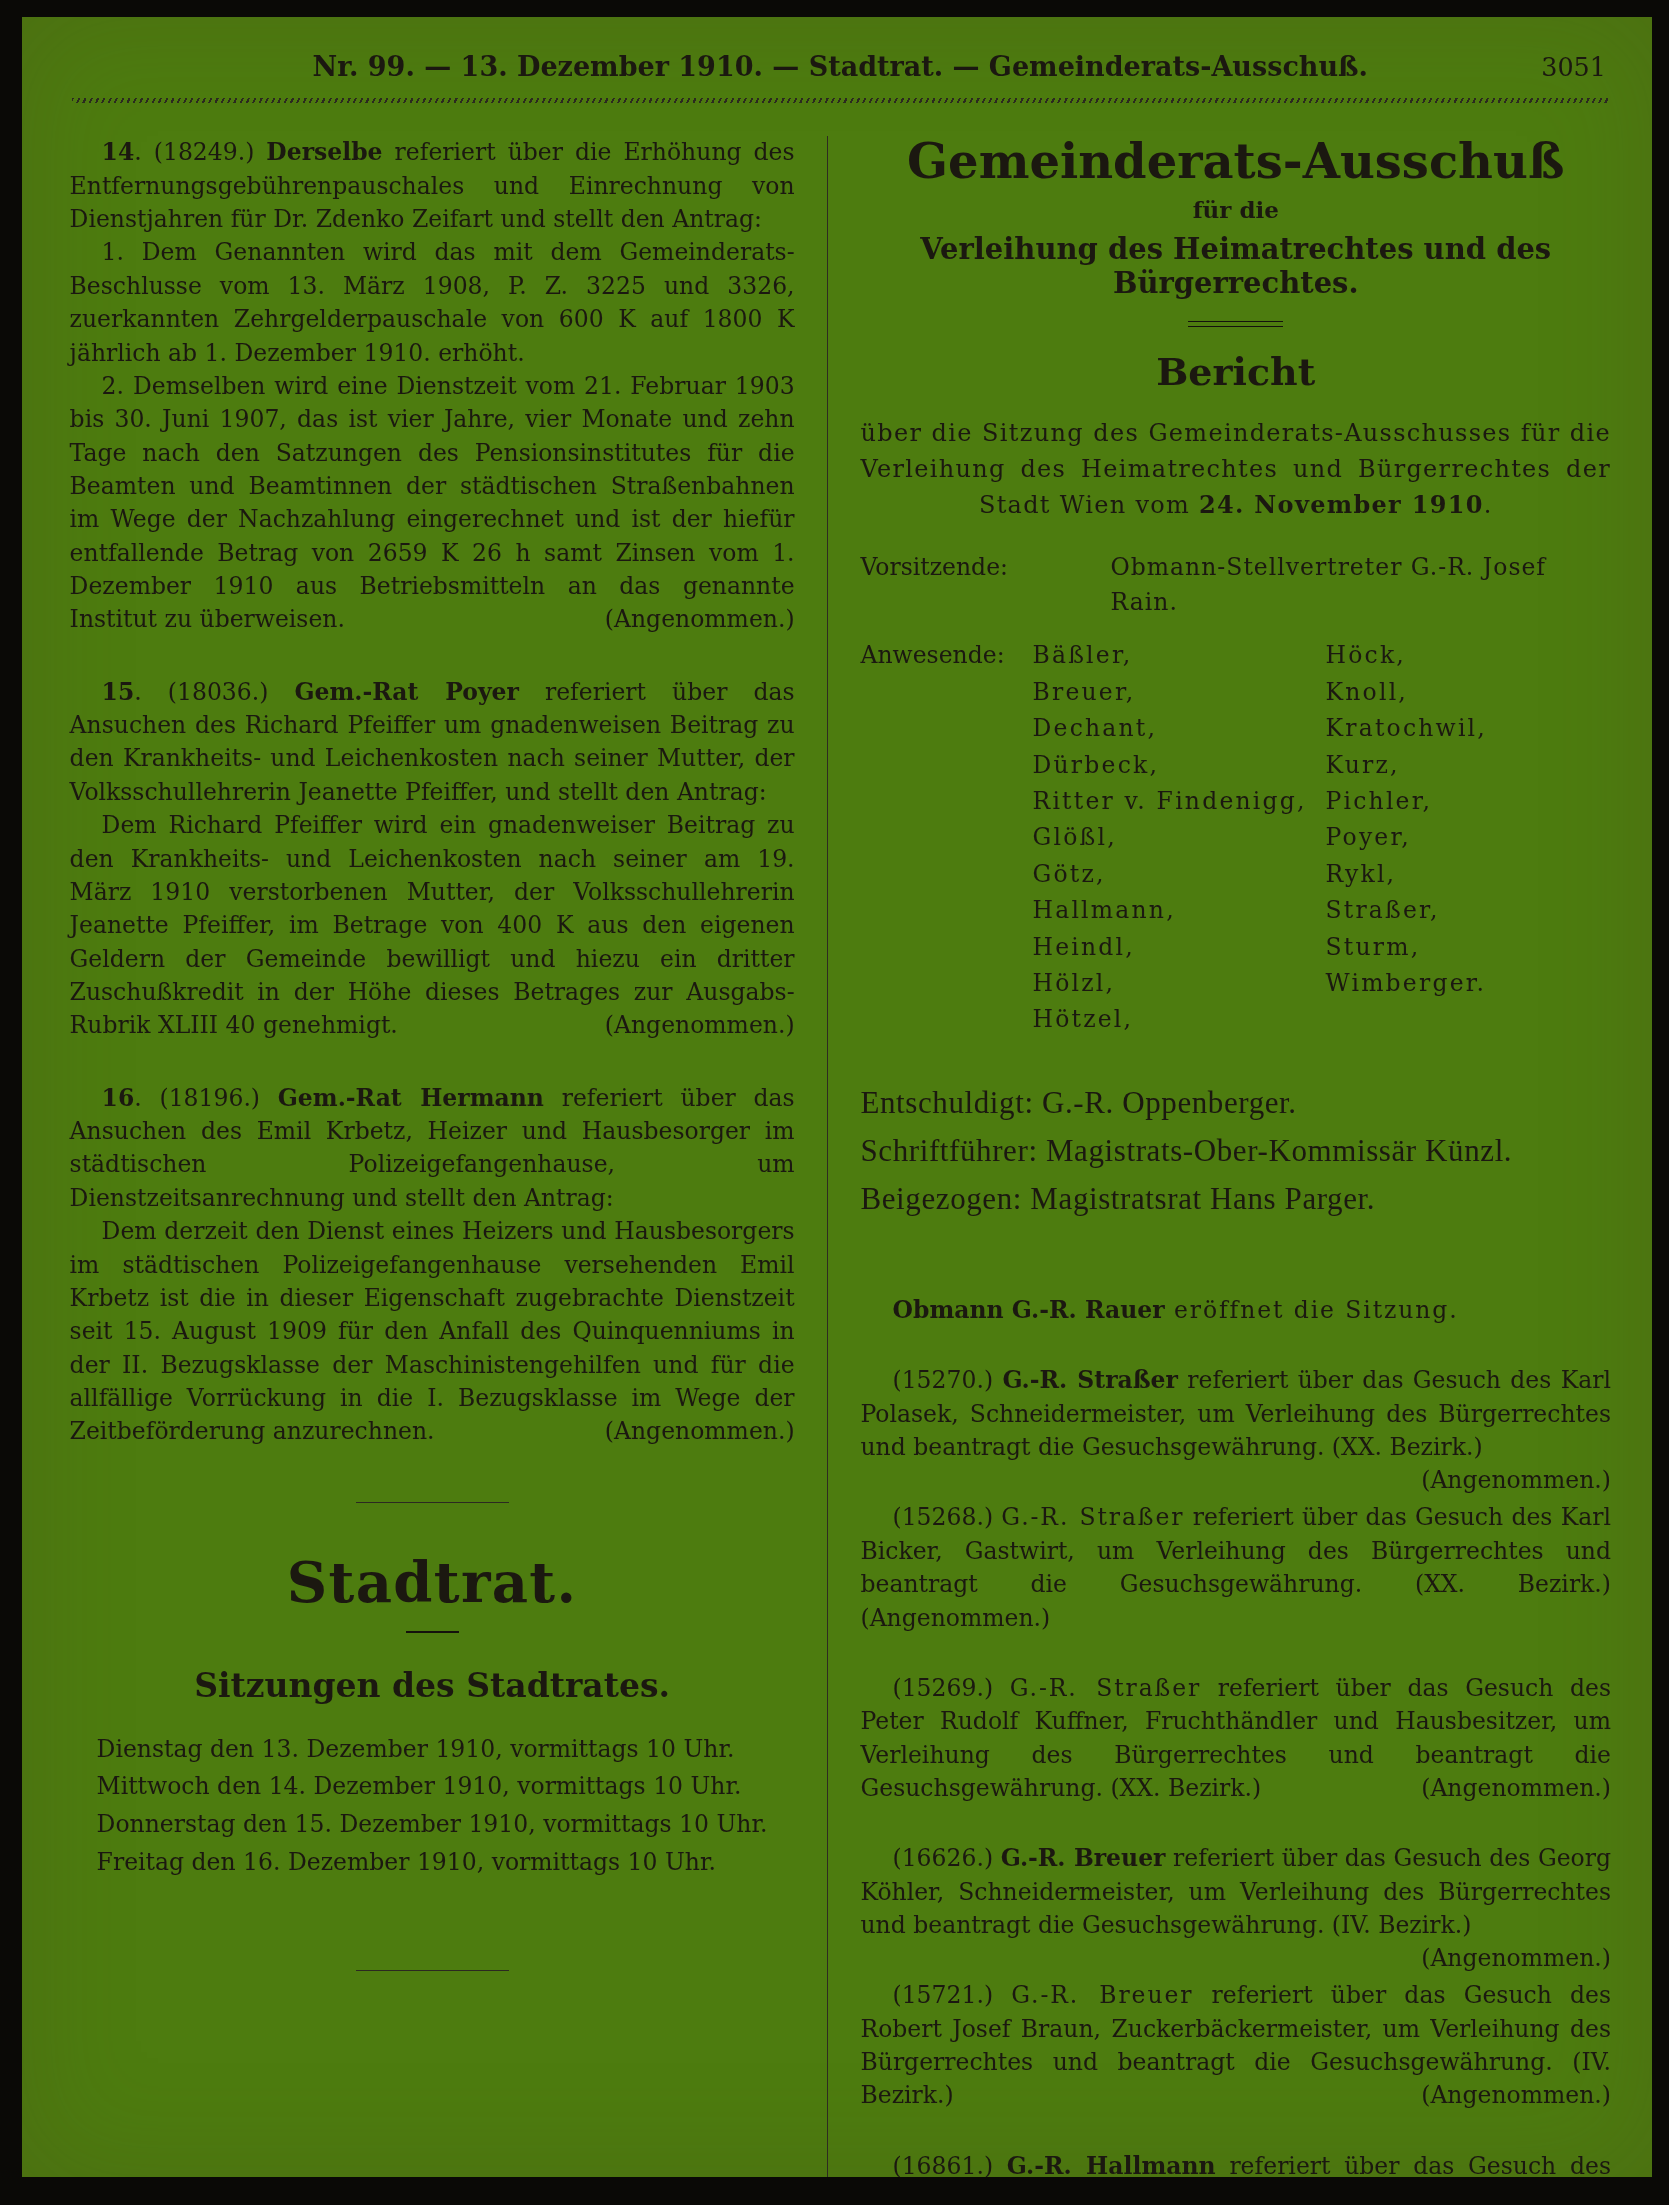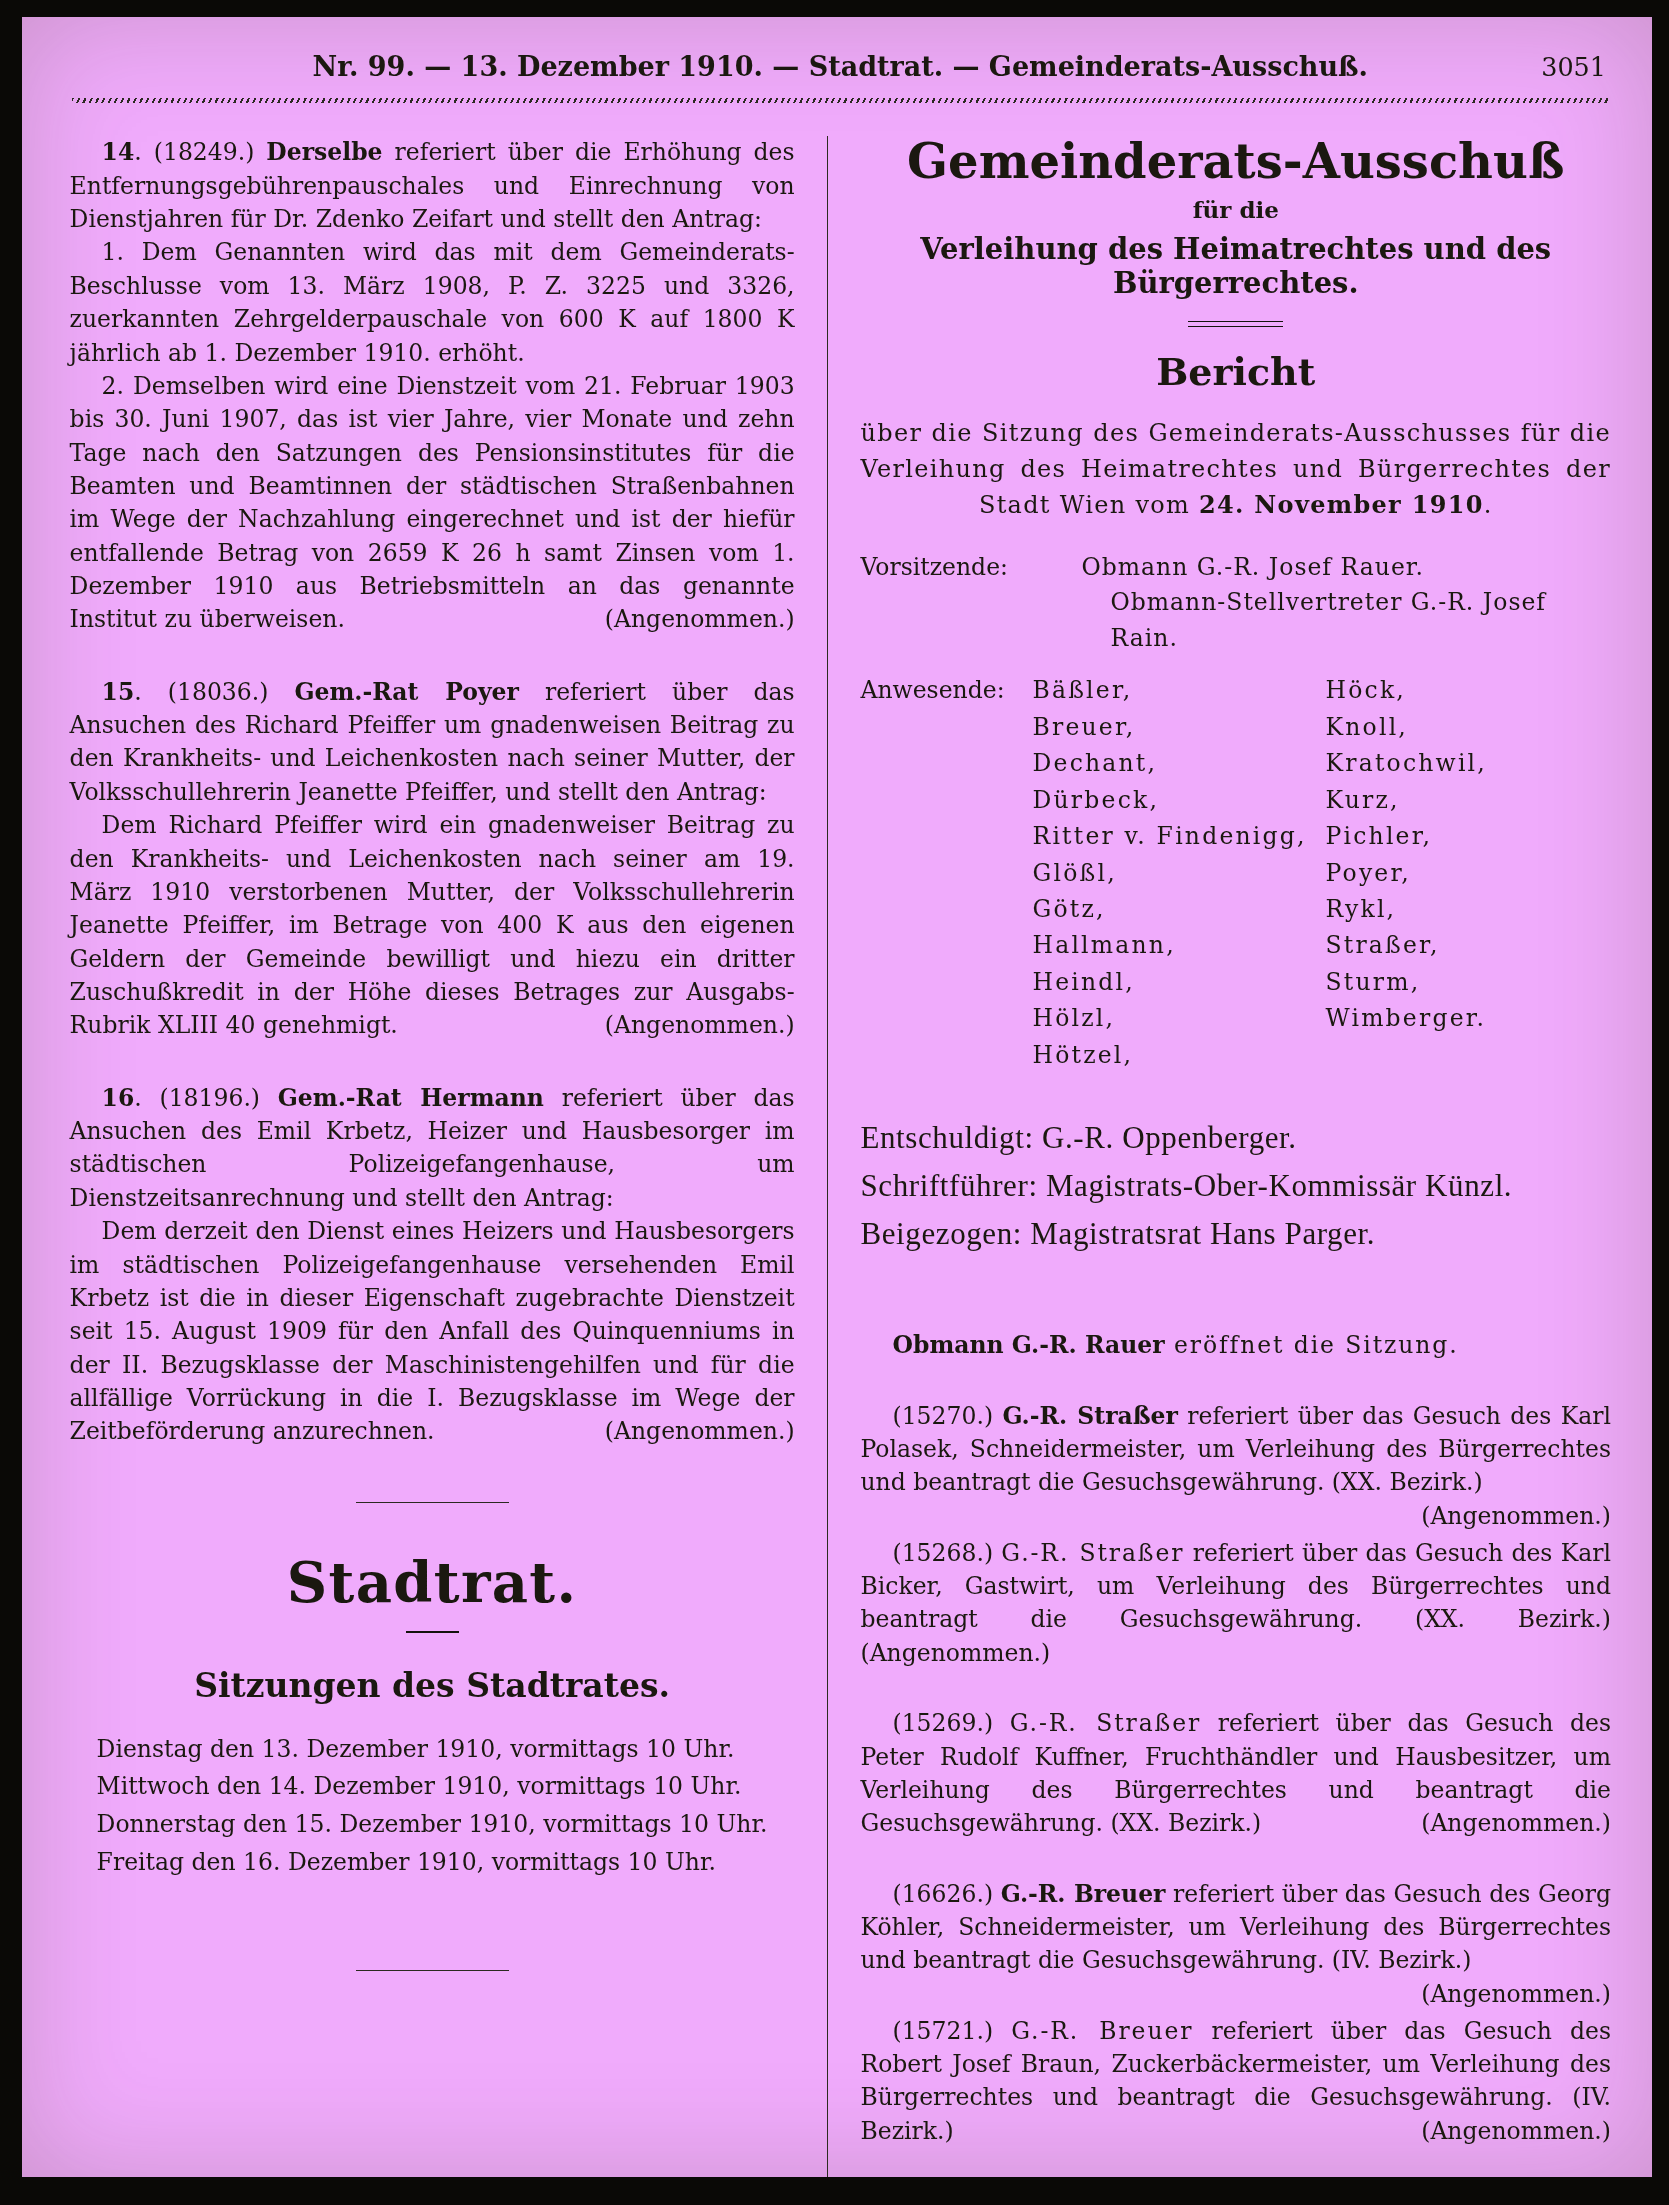--- a/index.html
+++ b/index.html
@@ -1,21 +1,21 @@
 <!DOCTYPE html>
 <html style="font-size:10.2px"><head>
 <meta charset="utf-8">
 <style>
   * { box-sizing: border-box; margin: 0; padding: 0; }
   html, body { background: #0a0906; }
   body { font-family: "DejaVu Serif", serif; color: #1b1810; }
 
   .scan  { position: relative; width: 1670px; height: 2205px; background: #0a0906; }
   .paper { position: absolute; left: 21.6px; top: 16.5px; right: 18px; bottom: 28px;
-           background: #f0abfc; overflow: hidden; padding: 34px 41px 0 48px;
+           background: #4d7c0f; overflow: hidden; padding: 34px 41px 0 48px;
            box-shadow: inset 0 0 114px rgba(73,62,30,.22); }
 
   
   .page-header { position: relative; height: 37px; font-size: 27px; }
   .header-title { position: absolute; left: 0; right: 0; text-align: center; font-weight: bold; }
   .header-pagenum { position: absolute; right: 5.1px; top: 1.3px; font-size: 25.4px; }
   .squiggle { height: 5.7px; margin: 10.2px 2.5px 0 2.5px;
               background: repeating-linear-gradient(115deg, #2b2920 0 1.9px, transparent 1.9px 5.7px); }
 
   
@@ -126,21 +126,20 @@
         <div class="masthead-sub">Verleihung des Heimatrechtes und des Bürgerrechtes.</div>
         <div class="hr-double"></div>
         <h2 class="bericht-title">Bericht</h2>
 
         <p class="report-para"><span>über die Sitzung des Gemeinderats-Ausschusses für die Verleihung des Heimatrechtes und Bürgerrechtes der Stadt Wien vom </span><span class="b">24. November 1910</span><span>.</span></p>
 
         <div class="officials">
           <div class="off-row">
             <span class="off-label">Vorsitzende:</span>
             <div class="off-lines">
-              <div>Obmann G.-R. Josef Rauer.</div>
               <div class="off-line2">Obmann-Stellvertreter G.-R. Josef Rain.</div>
             </div>
           </div>
 
           <div class="att-row">
             <span class="att-label">Anwesende:</span>
             <ul class="att-col">
               <li>Bäßler,</li>
               <li>Breuer,</li>
               <li>Dechant,</li>

